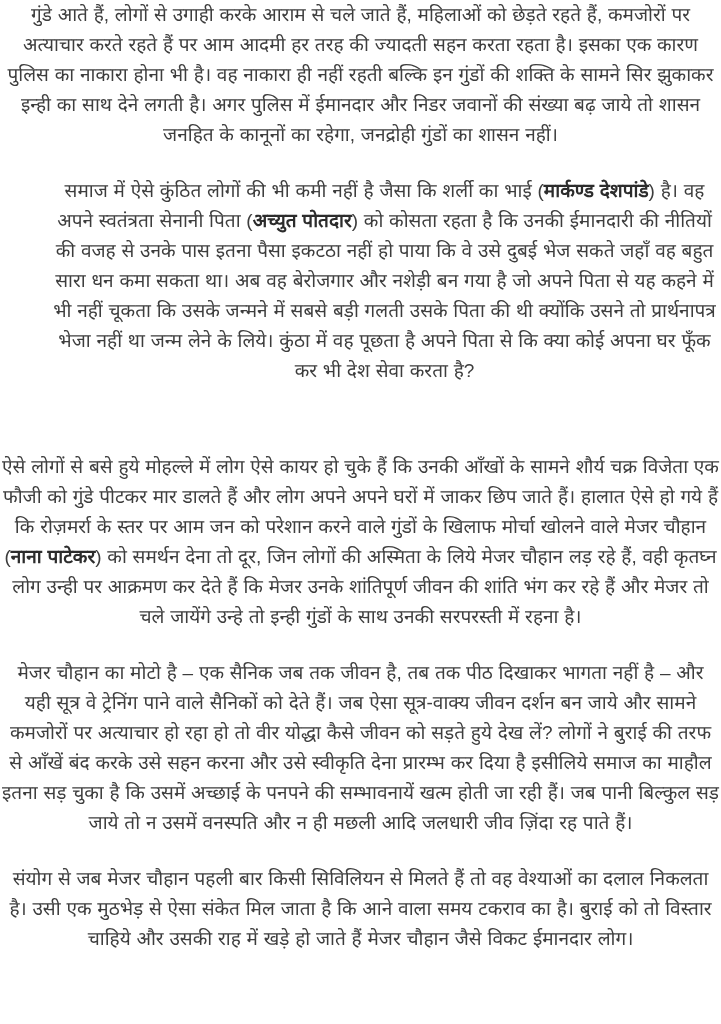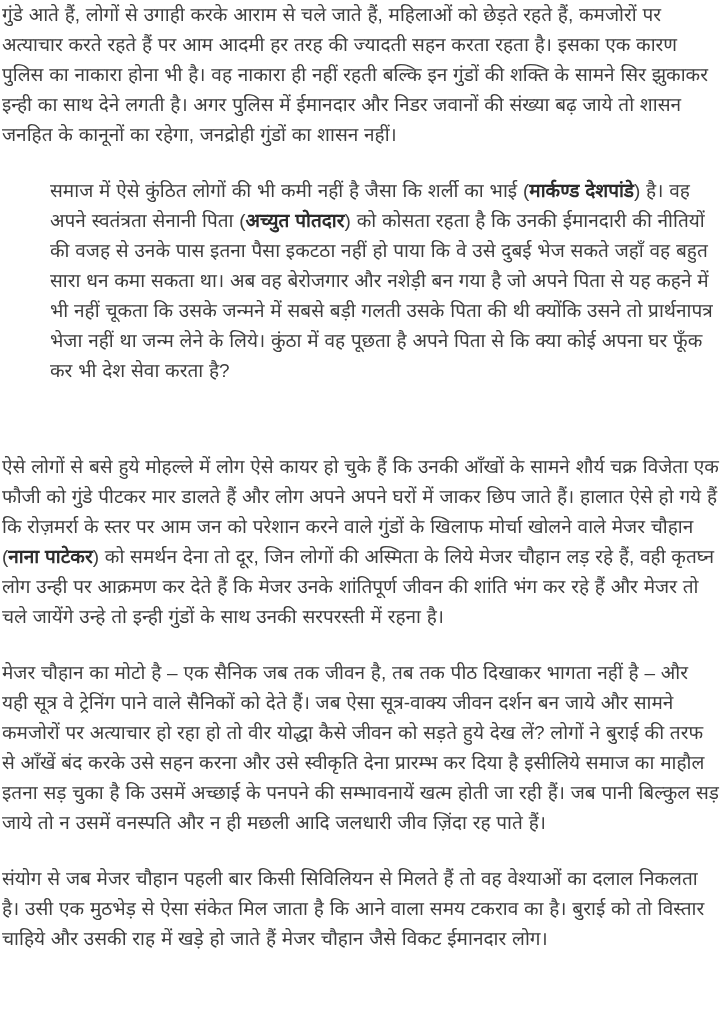--- a/index.html
+++ b/index.html
@@ -18,20 +18,21 @@
     width: 721px;
     padding: 0 2px;
     color: #3d3d3d;
     font-size: 19px;
     line-height: 30px;
     text-align: left;
     word-spacing: 0.5px;
   }
   .article-body p {
     margin: 0 0 26px 0;
+    text-align: center;
   }
   .article-body p.extra-gap {
     margin-bottom: 66px;
     margin-left: 48px;
   }
   .article-body strong {
     font-weight: 700;
     color: #2c2c2c;
   }
 </style>

